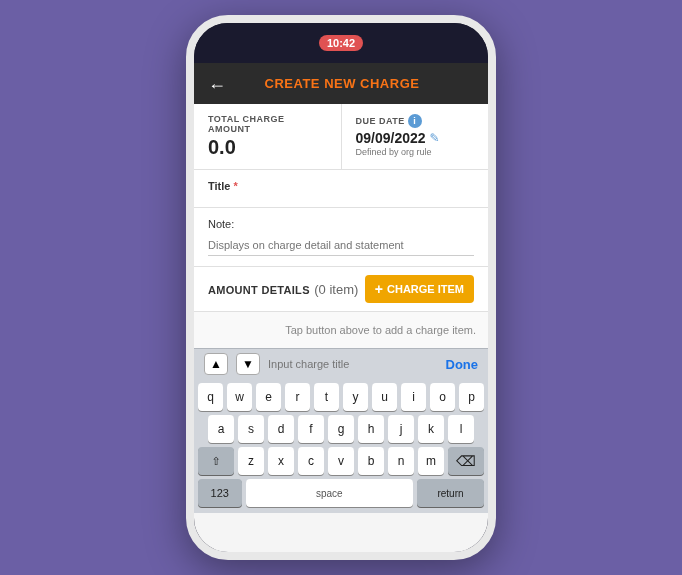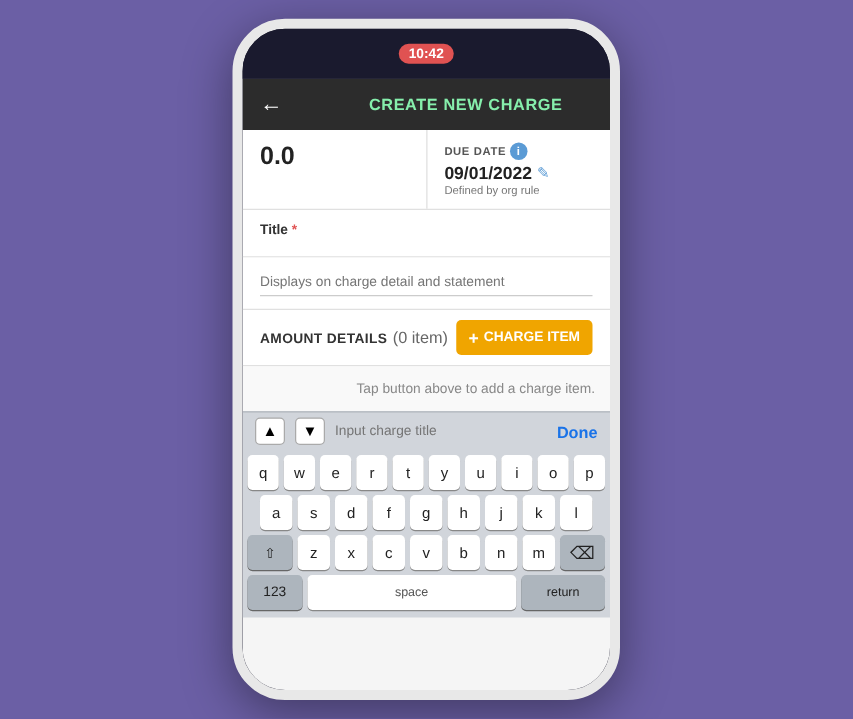--- a/index.html
+++ b/index.html
@@ -52,26 +52,26 @@
       align-items: center;
       position: relative;
     }
     .back-btn {
       color: white;
       font-size: 18px;
       cursor: pointer;
       margin-right: 8px;
     }
     .header-title {
-      color: #86efac;
+      color: #f97316;
       font-size: 13px;
       font-weight: 700;
       letter-spacing: 0.5px;
       flex: 1;
-      text-align: right;
+      text-align: center;
       margin-right: 24px;
     }
     .charge-summary {
       background: white;
       display: flex;
       border-bottom: 1px solid #e0e0e0;
     }
     .summary-block {
       flex: 1;
       padding: 10px 14px;
@@ -357,42 +357,44 @@
 
   <div class="app-content">
 
     <div class="header">
       <span class="back-btn">←</span>
       <span class="header-title">CREATE NEW CHARGE</span>
     </div>
 
     <div class="charge-summary">
       <div class="summary-block">
+        <div class="summary-label">TOTAL CHARGE AMOUNT</div>
         <div class="summary-value">0.0</div>
       </div>
       <div class="summary-block">
         <div class="summary-label">
           <span>DUE DATE</span>
           <span class="info-icon">i</span>
         </div>
         <div class="due-date-row">
-          <span class="due-date-value">09/01/2022</span>
+          <span class="due-date-value">09/09/2022</span>
           <span class="edit-icon">✎</span>
         </div>
         <div class="org-rule">Defined by org rule</div>
       </div>
     </div>
 
     <div class="form-section">
       <div class="field-label">
         <span>Title</span><span class="required-star"> *</span>
       </div>
     </div>
 
     <div class="note-section">
+      <div class="note-label">Note:</div>
       <input type="text" class="note-input" placeholder="Displays on charge detail and statement" style="">
     </div>
 
     <div class="charge-details-bar">
       <div>
         <span class="charge-details-label">AMOUNT DETAILS</span>
         <span class="item-count">(0 item)</span>
       </div>
       <button class="add-charge-btn">
         <span class="plus-icon">+</span>

